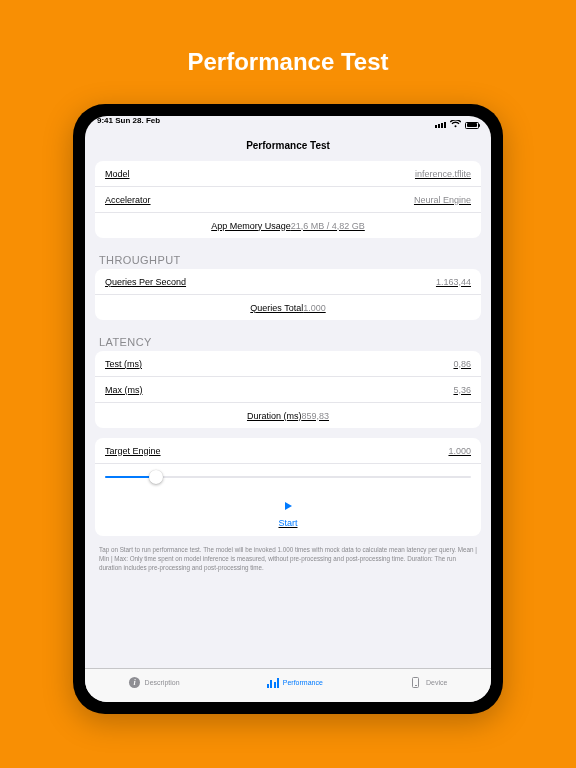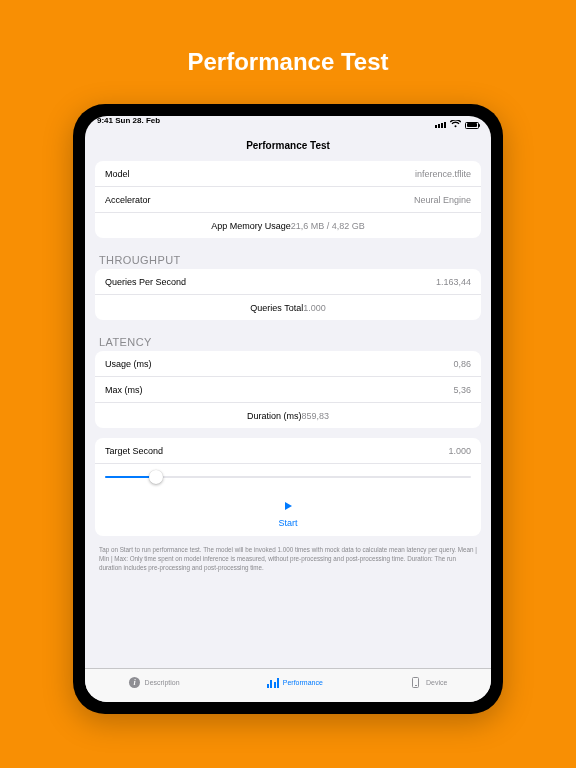--- a/index.html
+++ b/index.html
@@ -67,20 +67,21 @@
   .content {
     flex: 1;
     overflow: hidden;
     padding: 0 10px;
   }
   .group {
     background: #fff;
     border-radius: 8px;
     margin-bottom: 10px;
     overflow: hidden;
+    text-decoration: underline;
   }
   .group-header {
     font-size: 11px;
     color: #8a8a8e;
     letter-spacing: 0.4px;
     padding: 6px 4px 3px 4px;
   }
   .row {
     display: flex;
     justify-content: space-between;
@@ -231,36 +232,36 @@
         </div>
         <div class="row">
           <span class="label">Queries Total</span>
           <span class="value">1.000</span>
         </div>
       </div>
 
       <div class="group-header">LATENCY</div>
       <div class="group">
         <div class="row">
-          <span class="label">Usage (ms)</span>
+          <span class="label">Test (ms)</span>
           <span class="value">0,86</span>
         </div>
         <div class="row">
           <span class="label">Max (ms)</span>
           <span class="value">5,36</span>
         </div>
         <div class="row">
           <span class="label">Duration (ms)</span>
           <span class="value">859,83</span>
         </div>
       </div>
 
       <div class="group">
         <div class="row">
-          <span class="label">Target Second</span>
+          <span class="label">Target Engine</span>
           <span class="value">1.000</span>
         </div>
         <div class="slider-row">
           <div class="slider-track">
             <div class="track-bg"></div>
             <div class="track-fill"></div>
             <div class="thumb"></div>
           </div>
         </div>
         <div class="start-row">

